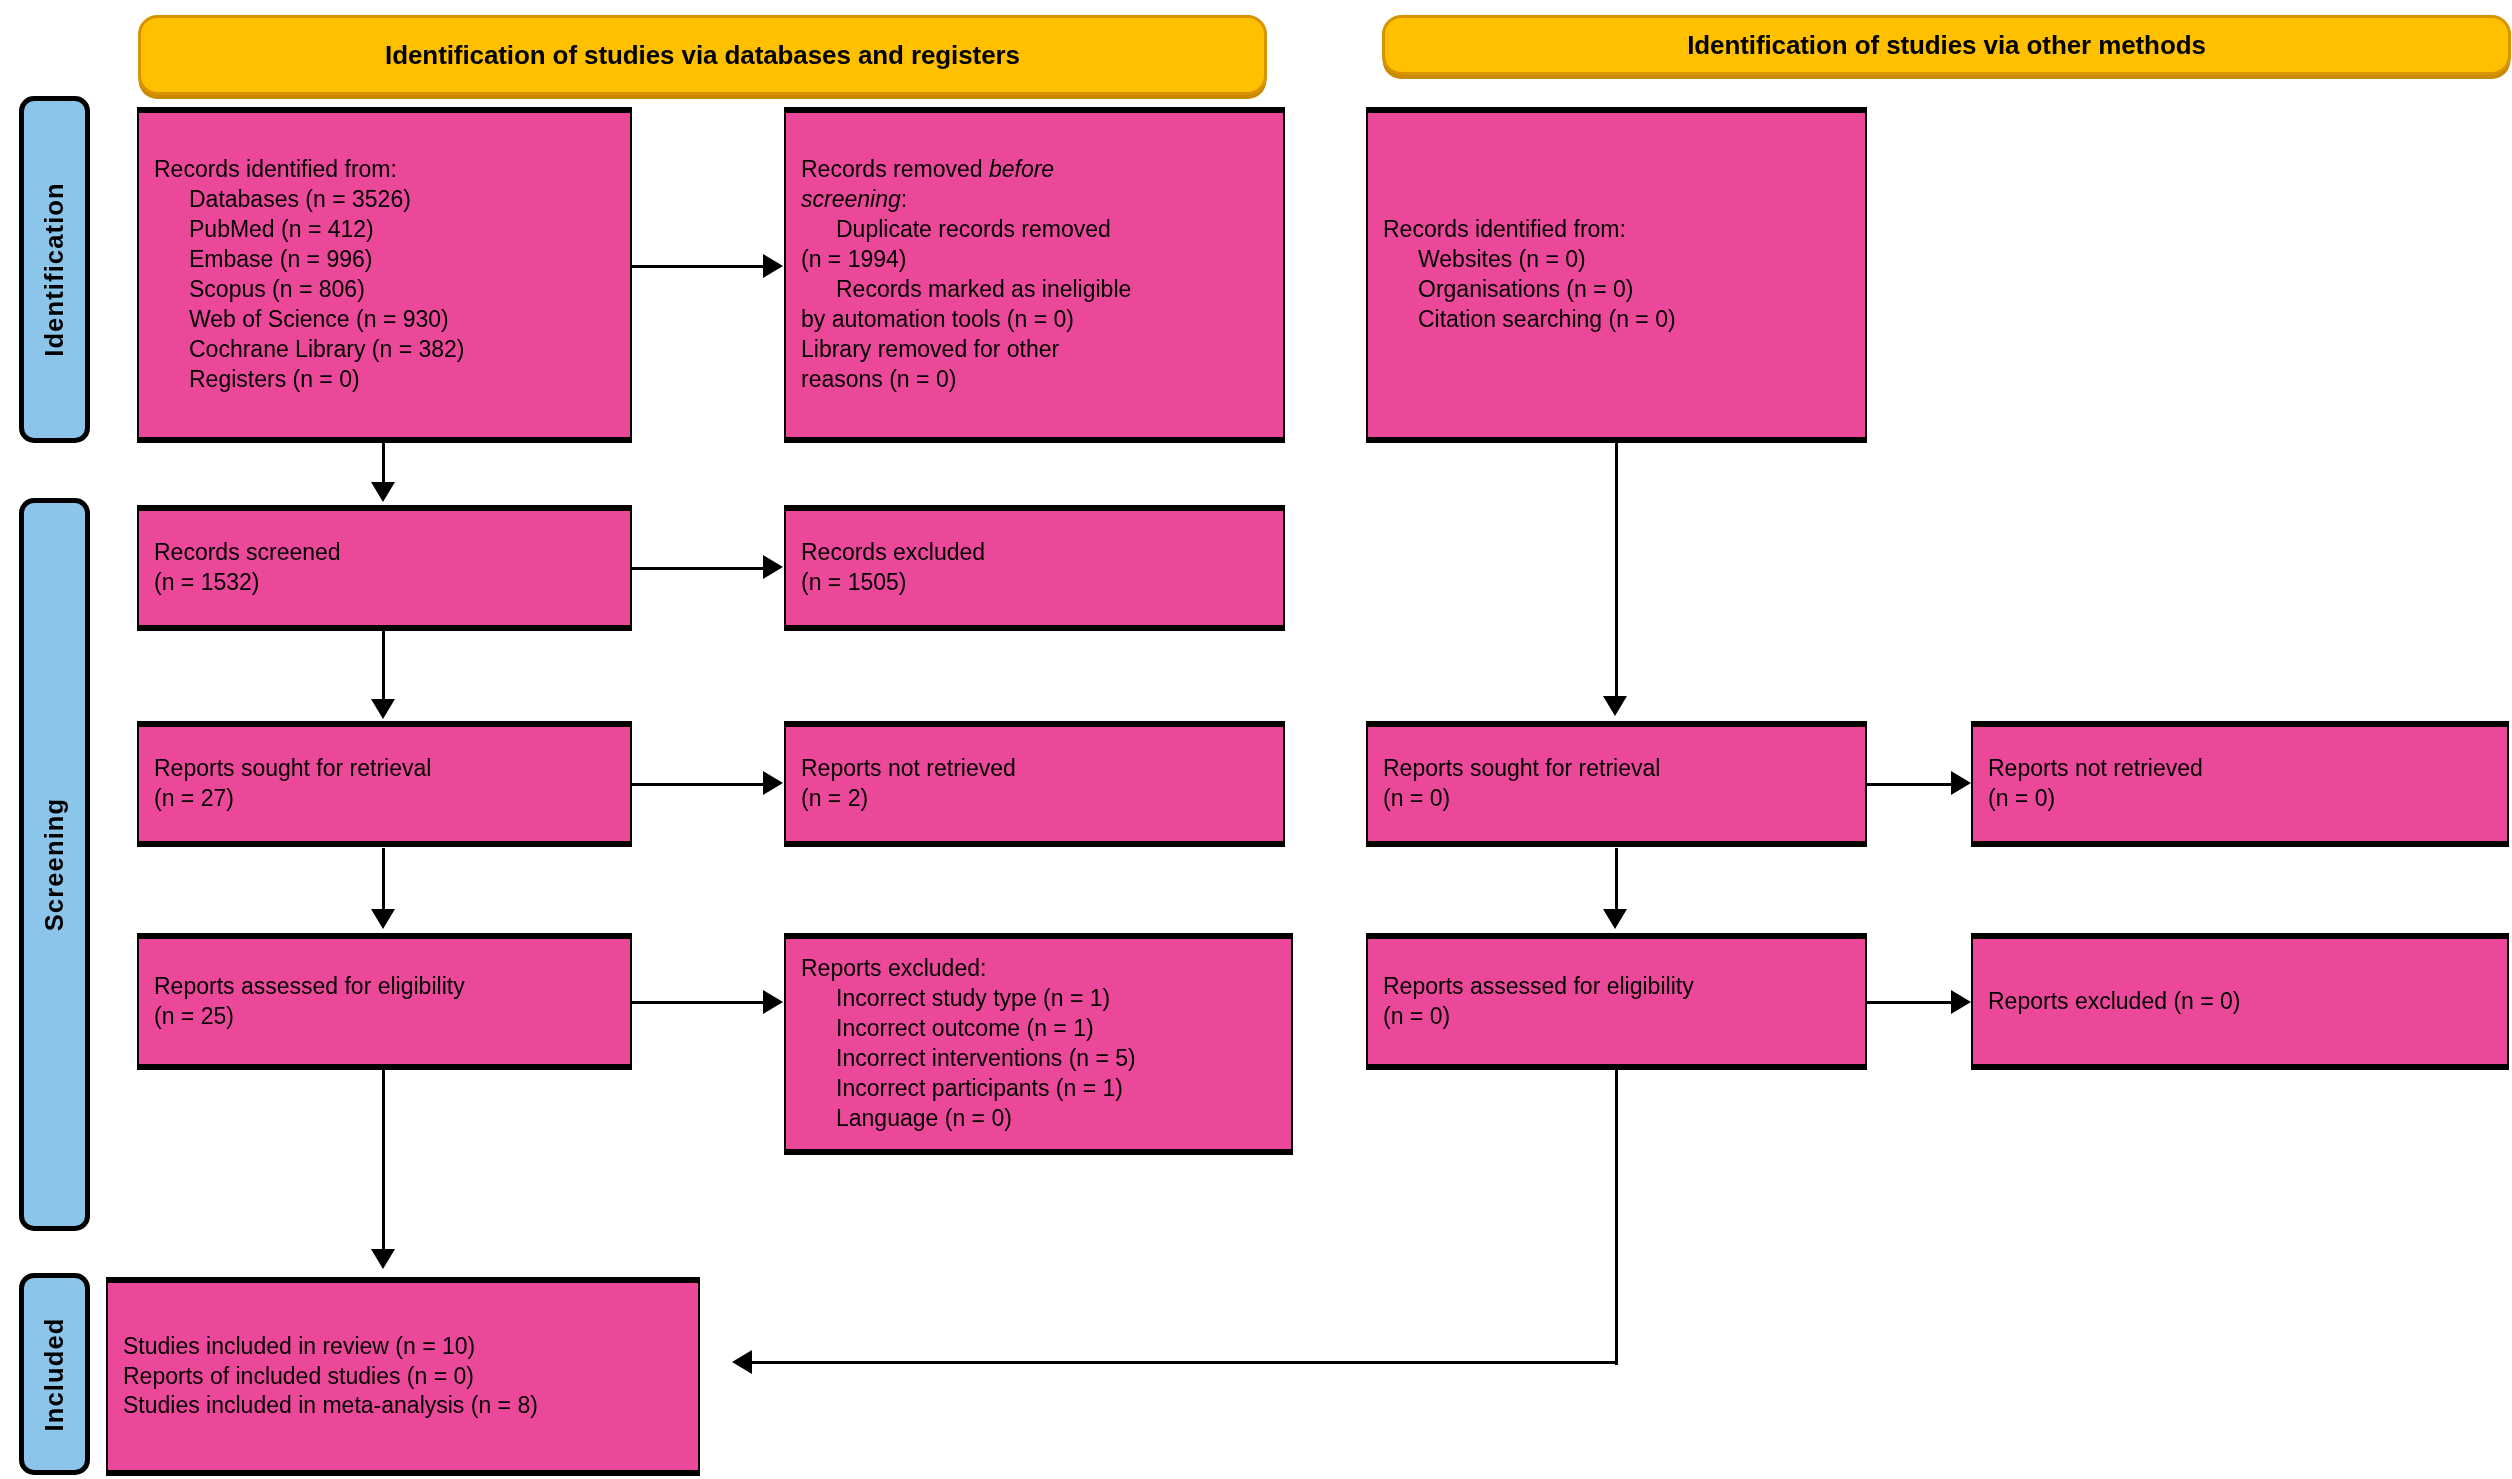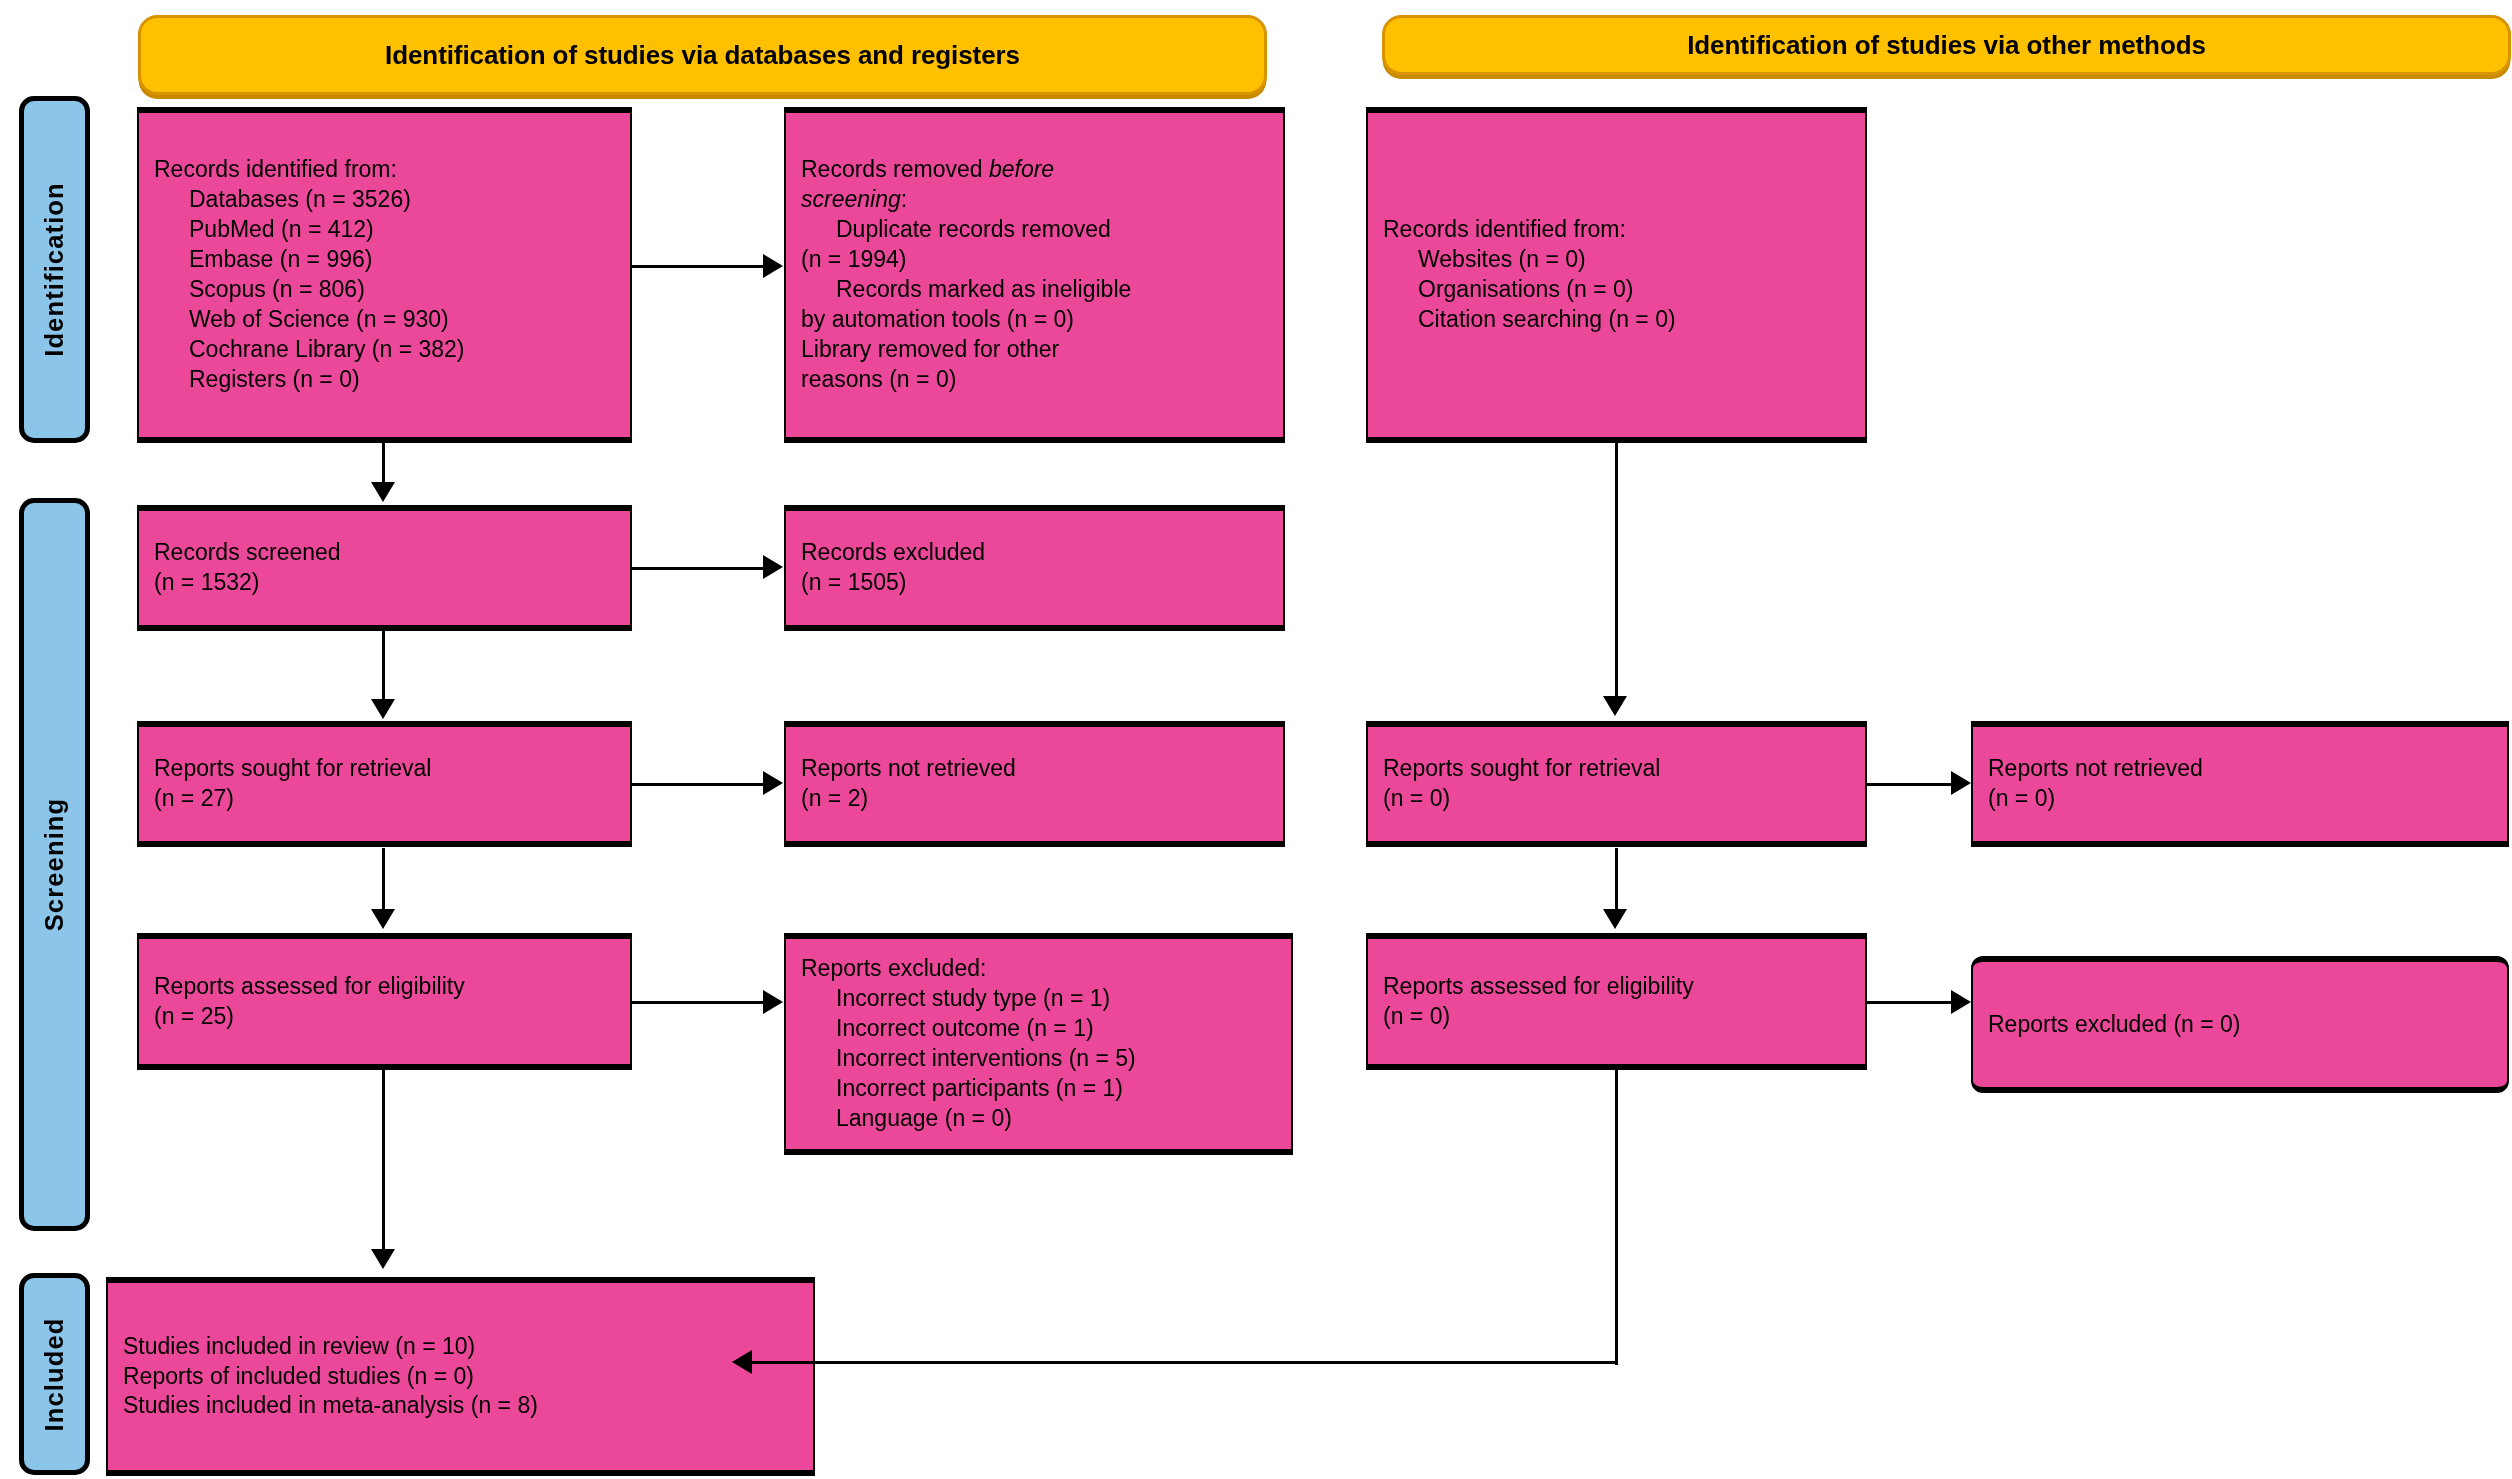--- a/index.html
+++ b/index.html
@@ -174,21 +174,21 @@
     <div class="lines">
       <div class="ln">Reports excluded:</div>
       <div class="ln ind">Incorrect study type (n = 1)</div>
       <div class="ln ind">Incorrect outcome (n = 1)</div>
       <div class="ln ind">Incorrect interventions (n = 5)</div>
       <div class="ln ind">Incorrect participants (n = 1)</div>
       <div class="ln ind">Language (n = 0)</div>
     </div>
   </div>
 
-  <div class="box" style="left:106px;top:1277px;width:709px;height:199px;">
+  <div class="box" style="left:106px;top:1277px;width:594px;height:199px;">
     <div class="lines">
       <div class="ln">Studies included in review (n = 10)</div>
       <div class="ln">Reports of included studies (n = 0)</div>
       <div class="ln">Studies included in meta-analysis (n = 8)</div>
     </div>
   </div>
 
   <div class="box" style="left:1366px;top:107px;width:501px;height:336px;">
     <div class="lines">
       <div class="ln">Records identified from:</div>
@@ -212,21 +212,21 @@
     </div>
   </div>
 
   <div class="box" style="left:1366px;top:933px;width:501px;height:137px;">
     <div class="lines">
       <div class="ln">Reports assessed for eligibility</div>
       <div class="ln">(n = 0)</div>
     </div>
   </div>
 
-  <div class="box" style="left:1971px;top:956px;width:538px;height:137px;border-radius:12px;">
+  <div class="box" style="left:1971px;top:933px;width:538px;height:137px;">
     <div class="lines">
       <div class="ln">Reports excluded (n = 0)</div>
     </div>
   </div>
 
   <div class="hline" style="left:631px;top:265px;width:132px;"></div>
   <div class="arrow-r" style="left:763px;top:254px;"></div>
 
   <div class="vline" style="left:382px;top:443px;height:42px;"></div>
   <div class="arrow-d" style="left:371px;top:482px;"></div>

